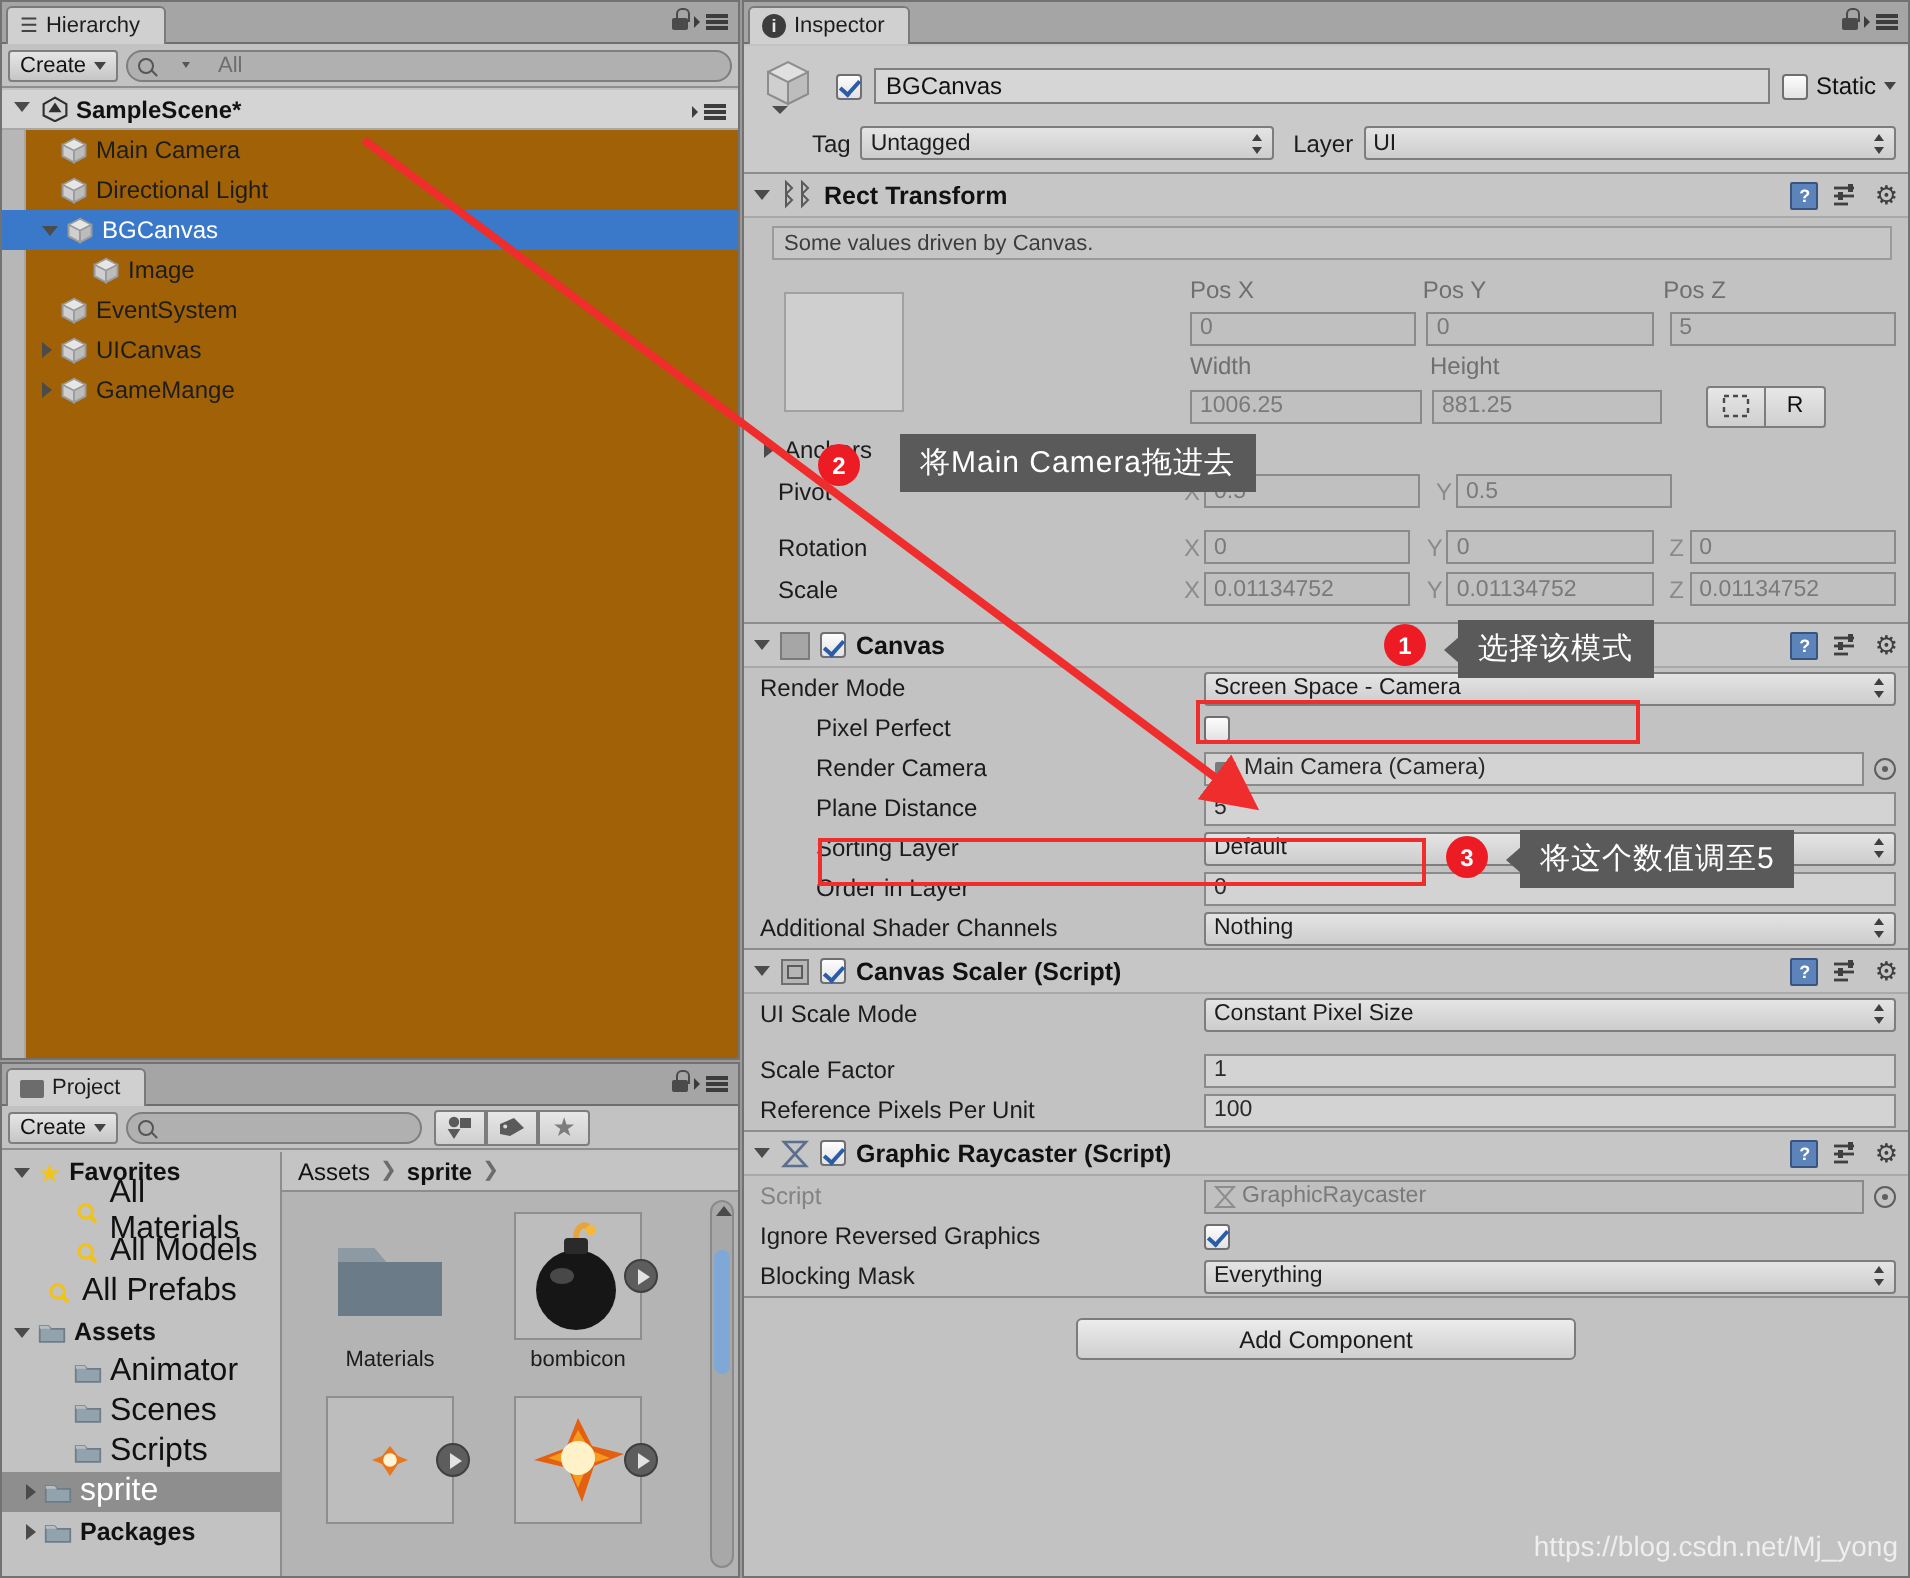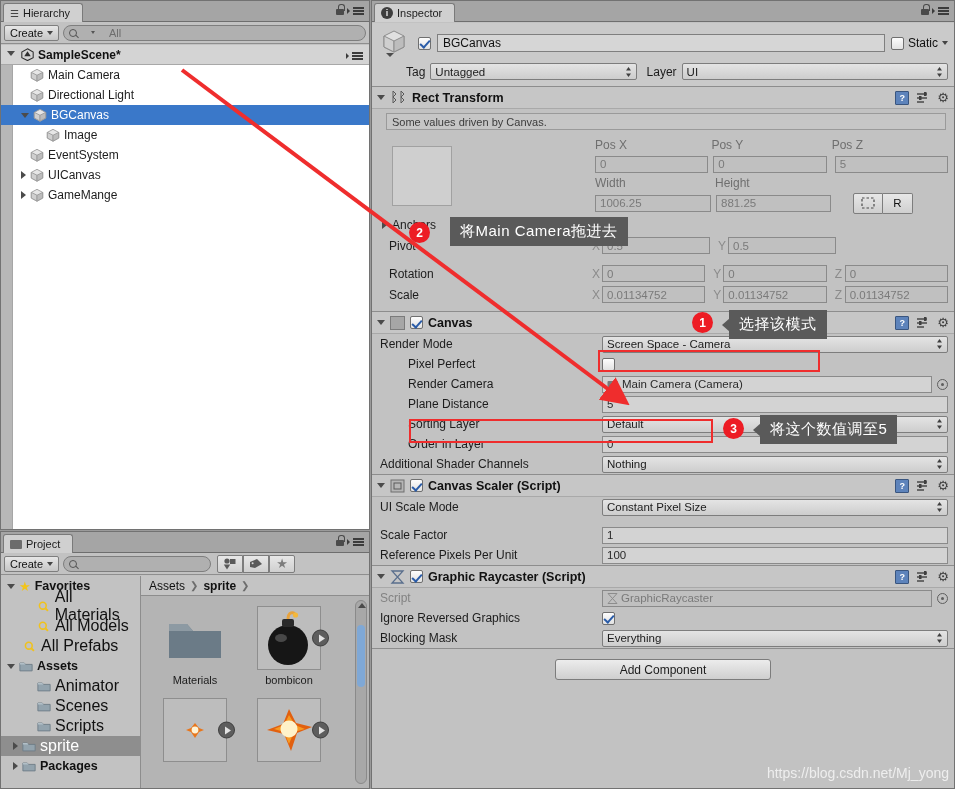--- a/index.html
+++ b/index.html
@@ -66,21 +66,21 @@
   }
   .mag {
     width: 8px; height: 8px; border: 1.4px solid #555; border-radius: 50%;
     position: relative; flex: none;
   }
   .mag:after { content:""; position:absolute; right:-3px; bottom:-2px; width:4px; height:1.4px; background:#555; transform: rotate(45deg); }
   .mini-caret { width:0;height:0;border-left:2.5px solid transparent;border-right:2.5px solid transparent;border-top:3.5px solid #555; }
 
   
   #hierarchy { left: 0; top: 0; width: 370px; height: 530px; }
-  .h-body { position: absolute; left:0; right:0; top: 44px; bottom: 0; background: #ffffff; overflow: hidden; }
+  .h-body { position: absolute; left:0; right:0; top: 44px; bottom: 0; background: #a16207; overflow: hidden; }
   .scene-row {
     height: 20px; background: #d4d4d4; border-bottom: 1px solid #a8a8a8;
     display: flex; align-items: center; padding-left: 20px; gap: 4px;
     font-weight: bold; font-size: 12px; position: relative;
   }
   .scene-row .burger { position: absolute; right: 5px; top: 5px; }
   .tri { width:0;height:0;border-top:4px solid transparent;border-bottom:4px solid transparent;border-left:5px solid #4b4b4b; flex:none; }
   .tri.open { border-left:4px solid transparent;border-right:4px solid transparent;border-top:5px solid #4b4b4b; border-bottom:none; }
   .unity-logo { width: 13px; height: 13px; flex:none; }
   .h-row {
@@ -193,21 +193,21 @@
   .rt-grid { position: relative; }
   .anchor-box {
     width: 60px; height: 60px; background: #cfcfcf; border: 1px solid #a1a1a1;
   }
   .blockbtn {
     height: 21px; background: linear-gradient(#e7e7e7,#cfcfcf);
     border: 1px solid #7d7d7d; display:flex; align-items:center; justify-content:center;
     font-size: 11.5px;
   }
   .add-comp {
-    width: 216px; height: 21px; margin: 10px auto 0 auto;
+    width: 250px; height: 21px; margin: 10px auto 0 auto;
     background: linear-gradient(#ececec,#cfcfcf);
     border: 1px solid #7c7c7c; border-radius: 3px;
     display: flex; align-items: center; justify-content: center;
     font-size: 12px; color: #1c1c1c;
   }
 
   
   .arrow-layer { position: absolute; left:0; top:0; width:955px; height:789px; pointer-events:none; }
   .hl-box { position: absolute; border: 2px solid #ef2d2d; pointer-events: none; }
   .callout {

